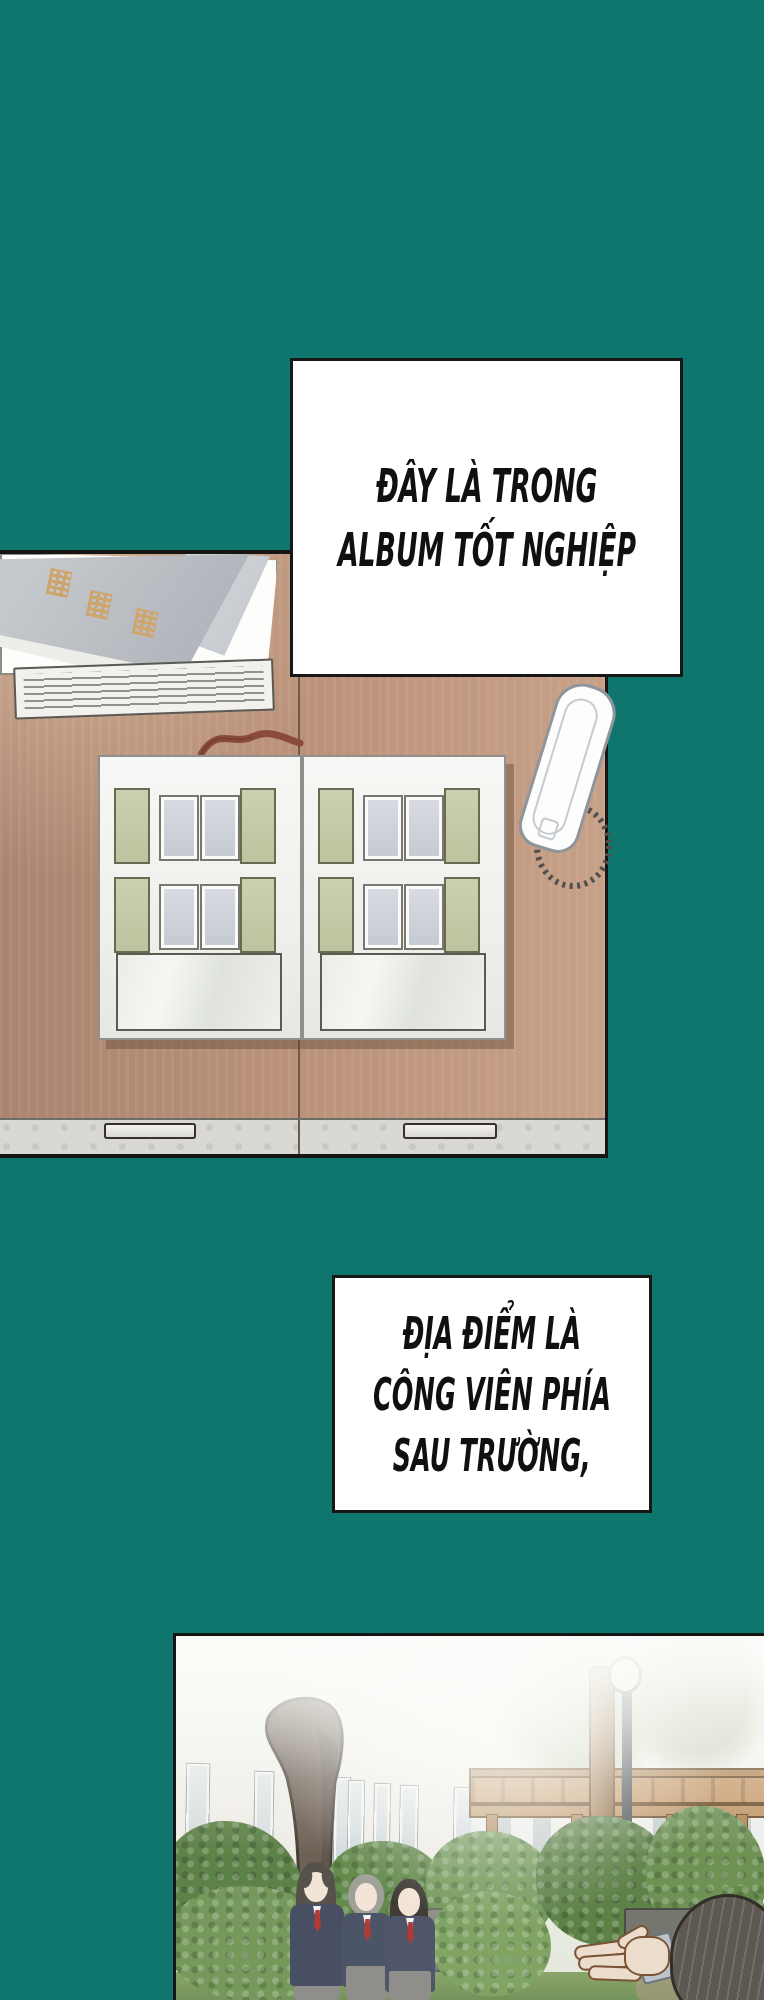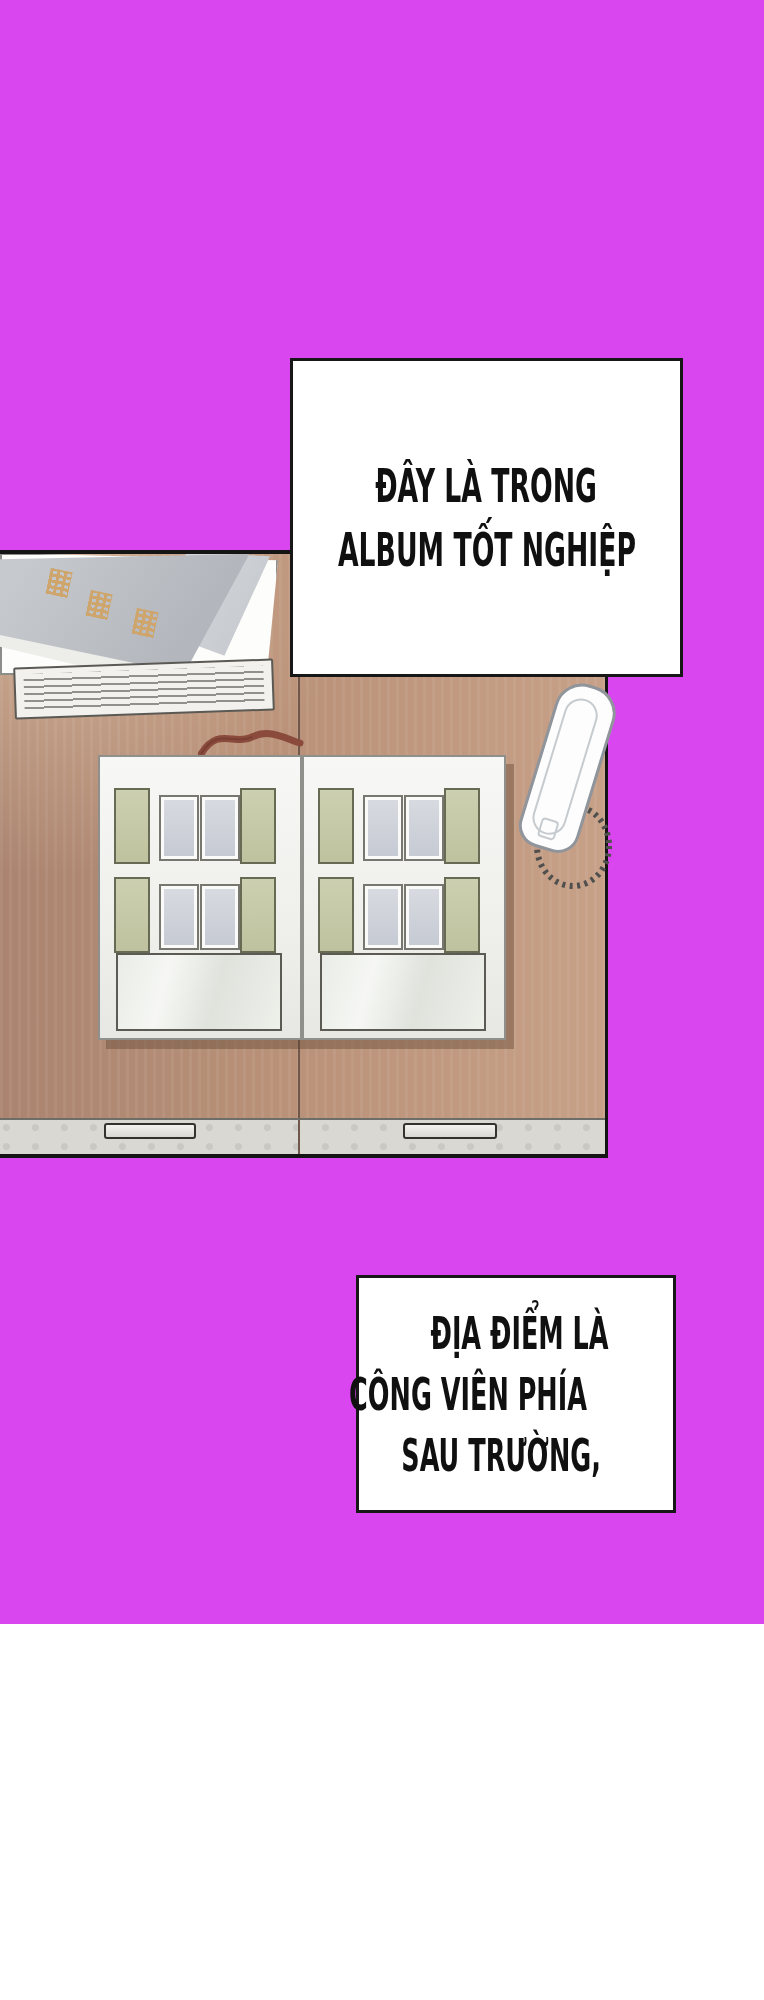--- a/index.html
+++ b/index.html
@@ -1,26 +1,26 @@
 <!DOCTYPE html>
 <html><head>
 <meta charset="utf-8">
 <style>
   html,body{margin:0;padding:0;background:#ffffff;}
-  #page{position:relative;width:764px;height:1624px;background:#d946ef;overflow:hidden;
-        font-family:"DejaVu Sans","Liberation Sans",sans-serif;}
+  #page{position:relative;width:764px;height:2000px;background:#0f766e;overflow:hidden;
+        font-family:"DejaVu Sans","Liberation Sans",sans-serif;font-style:italic;}
   .abs{position:absolute;}
 
   
   .caption{position:absolute;background:#fff;border:3px solid #171717;
            display:flex;flex-direction:column;justify-content:center;align-items:center;}
   .cap-line{font-weight:bold;color:#101010;white-space:nowrap;transform:scaleX(0.58);}
   #box1{left:290px;top:358px;width:387px;height:313px;z-index:5;}
   #box1 .cap-line{font-size:46px;line-height:64px;}
-  #box2{left:356px;top:1275px;width:314px;height:232px;z-index:7;align-items:flex-end;}
+  #box2{left:332px;top:1275px;width:314px;height:232px;z-index:7;}
   #box2 .cap-line{font-size:44px;line-height:61px;}
   #box3{left:87px;top:1488px;width:401px;height:313px;z-index:6;}
   #box3 .cap-line{font-size:45px;line-height:63px;}
 
   
   #desk{left:0;top:550px;width:605px;height:600px;z-index:1;
         border-top:4px solid #151515;border-right:3px solid #151515;border-bottom:4px solid #151515;
         background:linear-gradient(90deg,#aa8470 0%,#b99178 45%,#c7a088 100%);overflow:hidden;}
   #desk .grain{left:0;top:0;width:100%;height:100%;
         background:repeating-linear-gradient(90deg,rgba(255,255,255,.06) 0 3px,rgba(0,0,0,0) 3px 9px),

